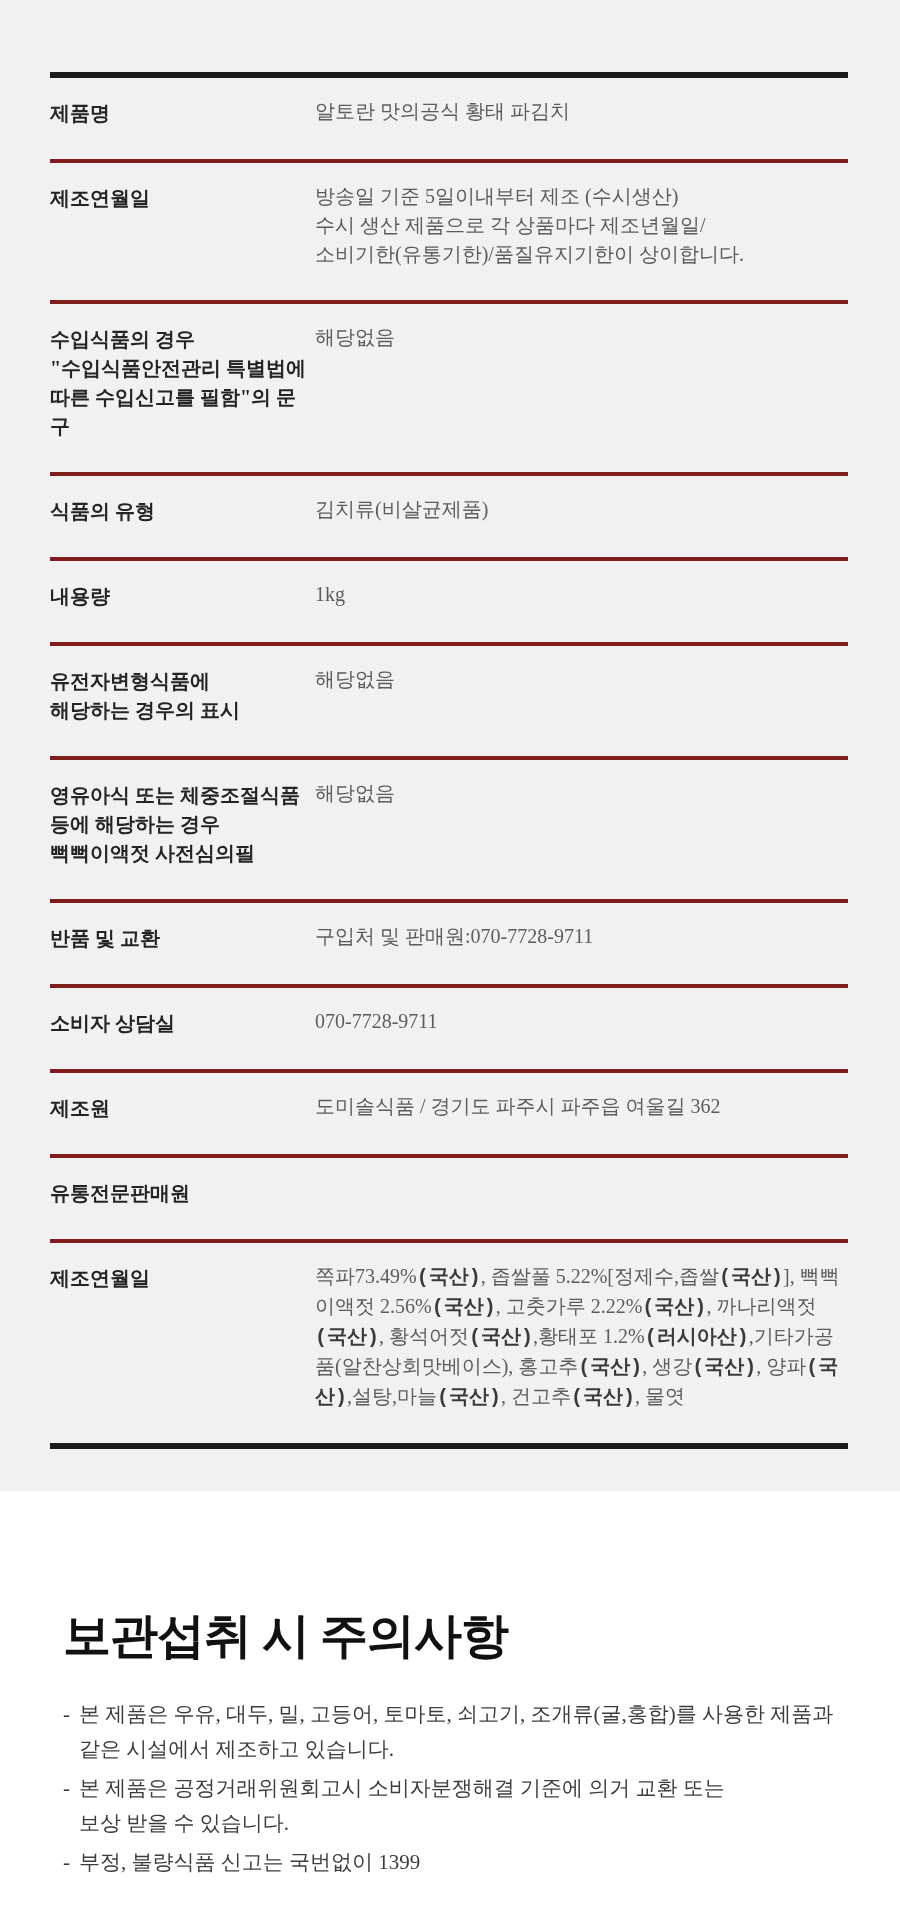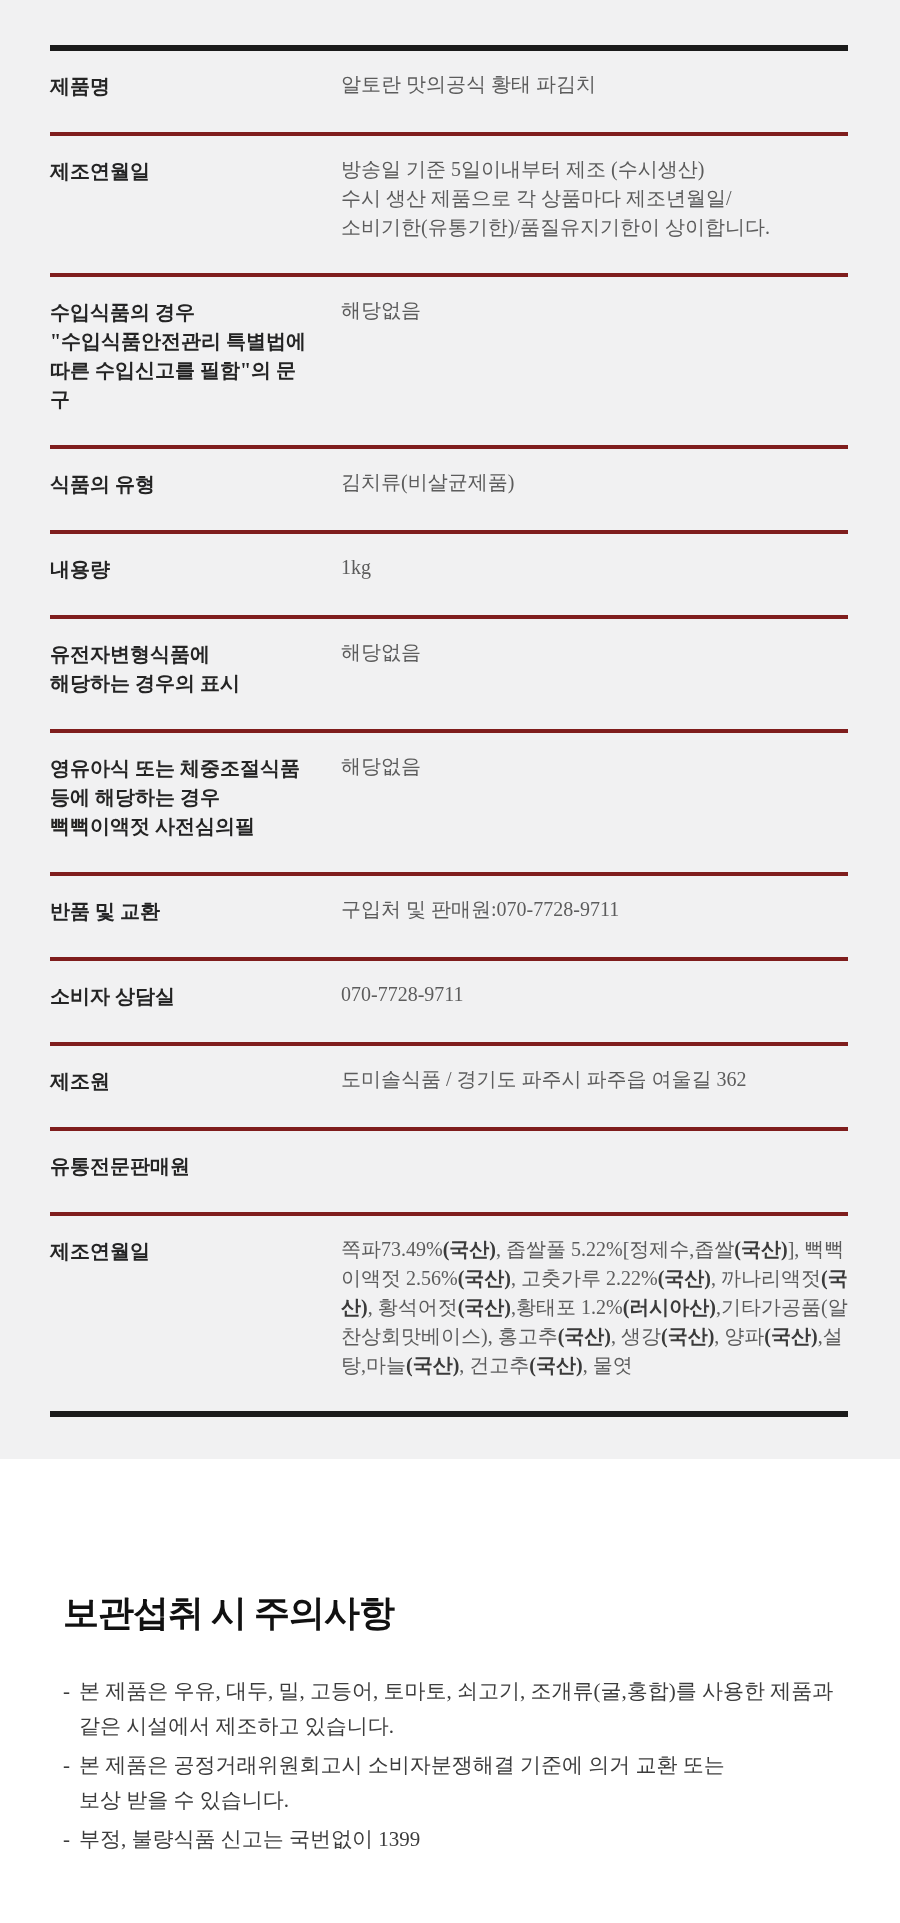--- a/index.html
+++ b/index.html
@@ -14,21 +14,21 @@
   }
   .page {
     width: 900px;
     min-height: 1923px;
     background: #ffffff;
   }
 
   
   .info-panel {
     background: #f1f1f2;
-    padding: 45px 52px 42px 50px;
+    padding: 72px 52px 42px 50px;
   }
   .info-table {
     border-top: 6px solid #1b1b1b;
     border-bottom: 6px solid #1b1b1b;
   }
   .row {
     display: flex;
     align-items: flex-start;
     border-top: 4px solid #7f1d1d;
     padding: 19px 0 31px 0;
@@ -44,35 +44,35 @@
   .cell.label {
     width: 265px;
     flex: 0 0 265px;
     font-weight: 700;
     color: #242424;
     padding-top: 2px;
   }
   .cell.value {
     flex: 1 1 auto;
     color: #5c5c5c;
-    margin-left: 26px;
   }
   .cell.value .seg-bold {
     font-weight: 700;
     color: #3a3a3a;
+    font-family: Liberation Mono, monospace;
   }
 
   
   .notice {
     background: #ffffff;
     padding: 112px 60px 60px 63px;
   }
   .notice-title {
-    margin: 13px 0 32px 0;
-    font-size: 36px;
+    margin: 4px 0 32px 0;
+    font-size: 48px;
     line-height: 58px;
     font-weight: 700;
     color: #111111;
     letter-spacing: -1px;
   }
   .notice-list {
     list-style: none;
     margin: 0;
     padding: 0;
   }

